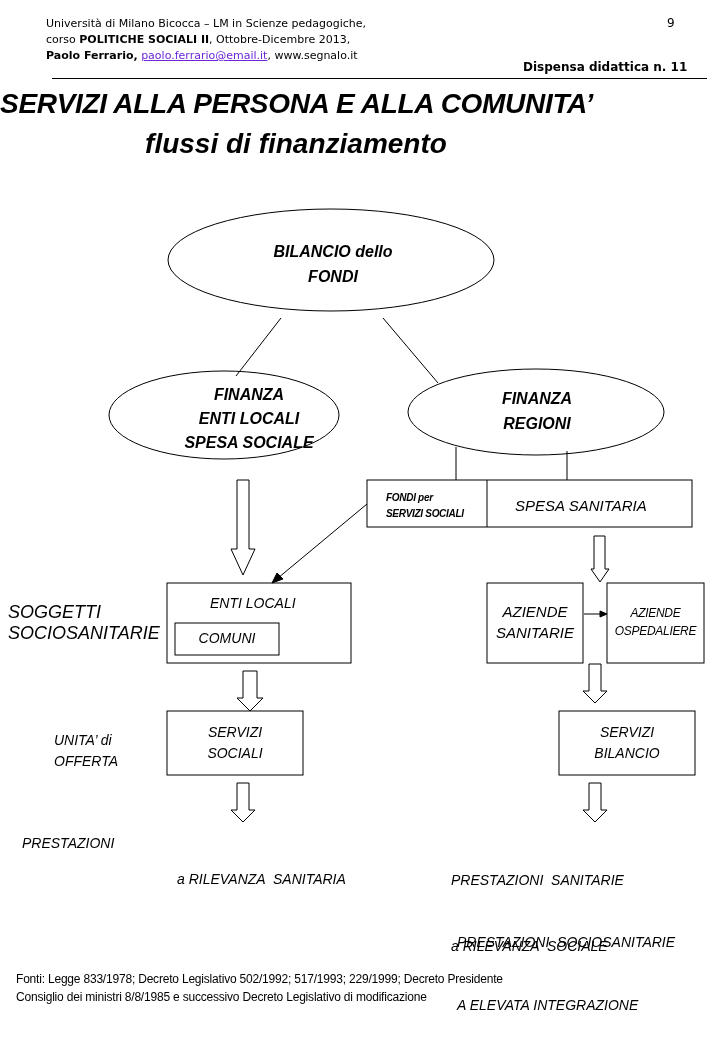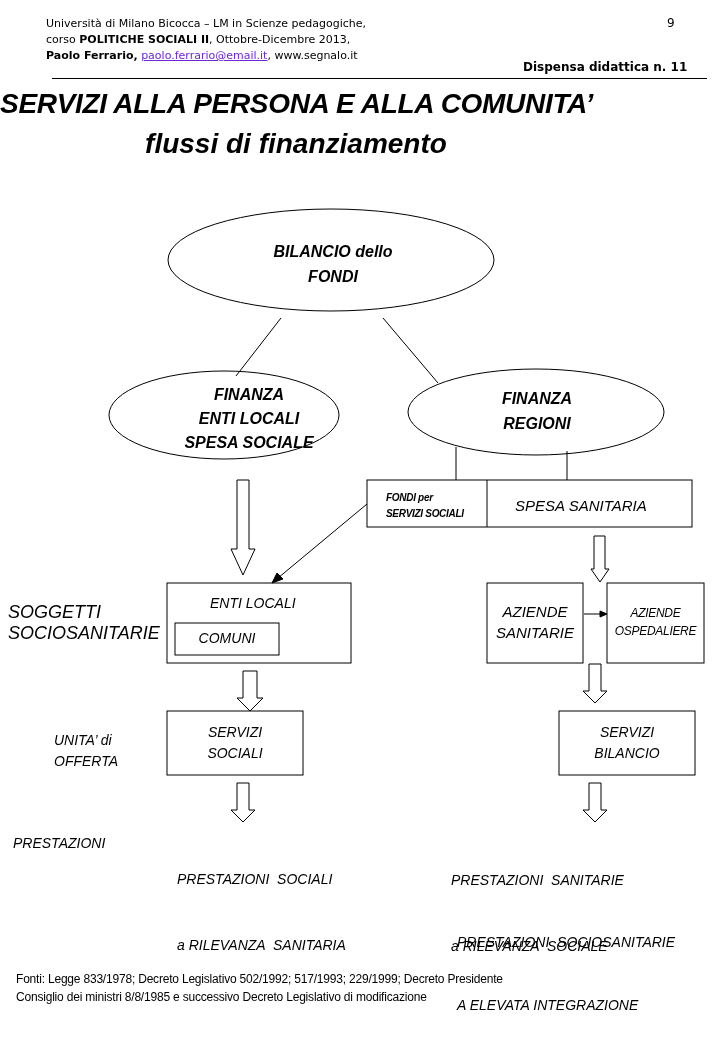--- a/index.html
+++ b/index.html
@@ -107,39 +107,38 @@
 <div class="dn" style="left:167px; top:722px; width:136px; text-align:center; font-size:14px; line-height:21px;">
   <div>SERVIZI</div>
   <div>SOCIALI</div>
 </div>
 <div class="dn" style="left:559px; top:722px; width:136px; text-align:center; font-size:14px; line-height:21px;">
   <div>SERVIZI</div>
   <div>BILANCIO</div>
 </div>
 
 <div class="dn" style="left:177px; top:824px; font-size:14px; line-height:22px; white-space:pre;">
-  <div>PRESTAZIONI  SOCIALI</div>
   <div>a RILEVANZA  SANITARIA</div>
 </div>
 <div class="dn" style="left:451px; top:825px; font-size:14px; line-height:22px; white-space:pre;">
   <div>PRESTAZIONI  SANITARIE</div>
   <div>a RILEVANZA  SOCIALE</div>
 </div>
 <div class="dn" style="left:457px; top:890px; font-size:14px; line-height:21px; white-space:pre;">
   <div>PRESTAZIONI  SOCIOSANITARIE</div>
   <div>A ELEVATA INTEGRAZIONE</div>
   
 </div>
 
 <div class="dn" style="left:8px; top:602px; width:120px; text-align:left; font-size:18px; line-height:21px;">
   <div>SOGGETTI</div>
   <div>SOCIOSANITARIE</div>
 </div>
 <div class="dn" style="left:30px; top:730px; font-size:14px; line-height:21px;margin-left:24px;">
   <div>UNITA’ di</div>
   <div>OFFERTA</div>
 </div>
-<div class="dn" style="left:13px; top:835px; font-size:14px;">PRESTAZIONI</div>
+<div class="dn" style="left:22px; top:835px; font-size:14px;">PRESTAZIONI</div>
 
 <div class="abs foot">
   <div>Fonti: Legge 833/1978; Decreto Legislativo 502/1992; 517/1993; 229/1999; Decreto Presidente</div>
   <div>Consiglio dei ministri 8/8/1985 e successivo Decreto Legislativo di modificazione</div>
 </div>
 
 </body></html>

